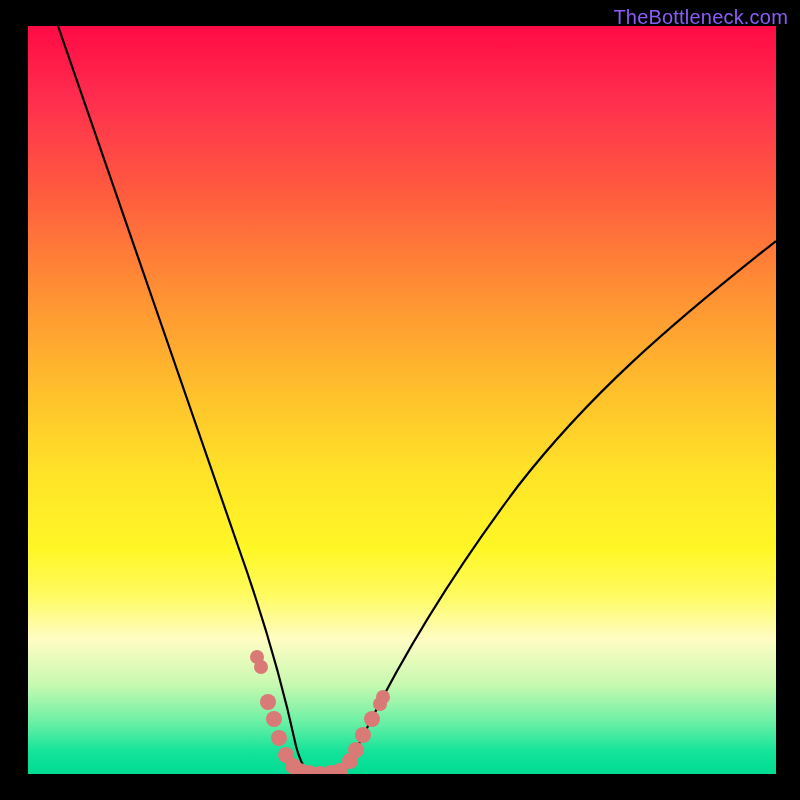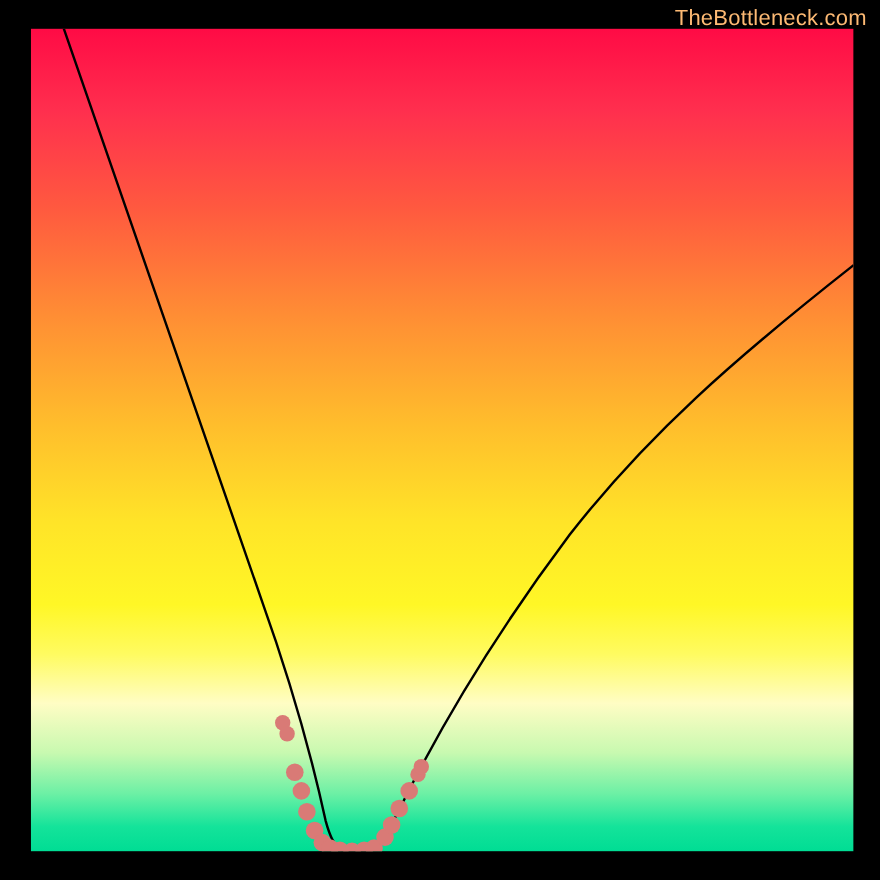--- a/index.html
+++ b/index.html
@@ -48,21 +48,21 @@
     );
   }
   .svg-layer {
     position: absolute;
     inset: 0;
   }
   .watermark {
     position: absolute;
     top: 6px;
     right: 12px;
-    color: #fdba74;
+    color: #8b5cf6;
     font-size: 20px;
     letter-spacing: 0.2px;
     font-weight: 500;
   }
 </style>
 </head>
 <body>
 
 <div class="frame">
   <div class="plot">

